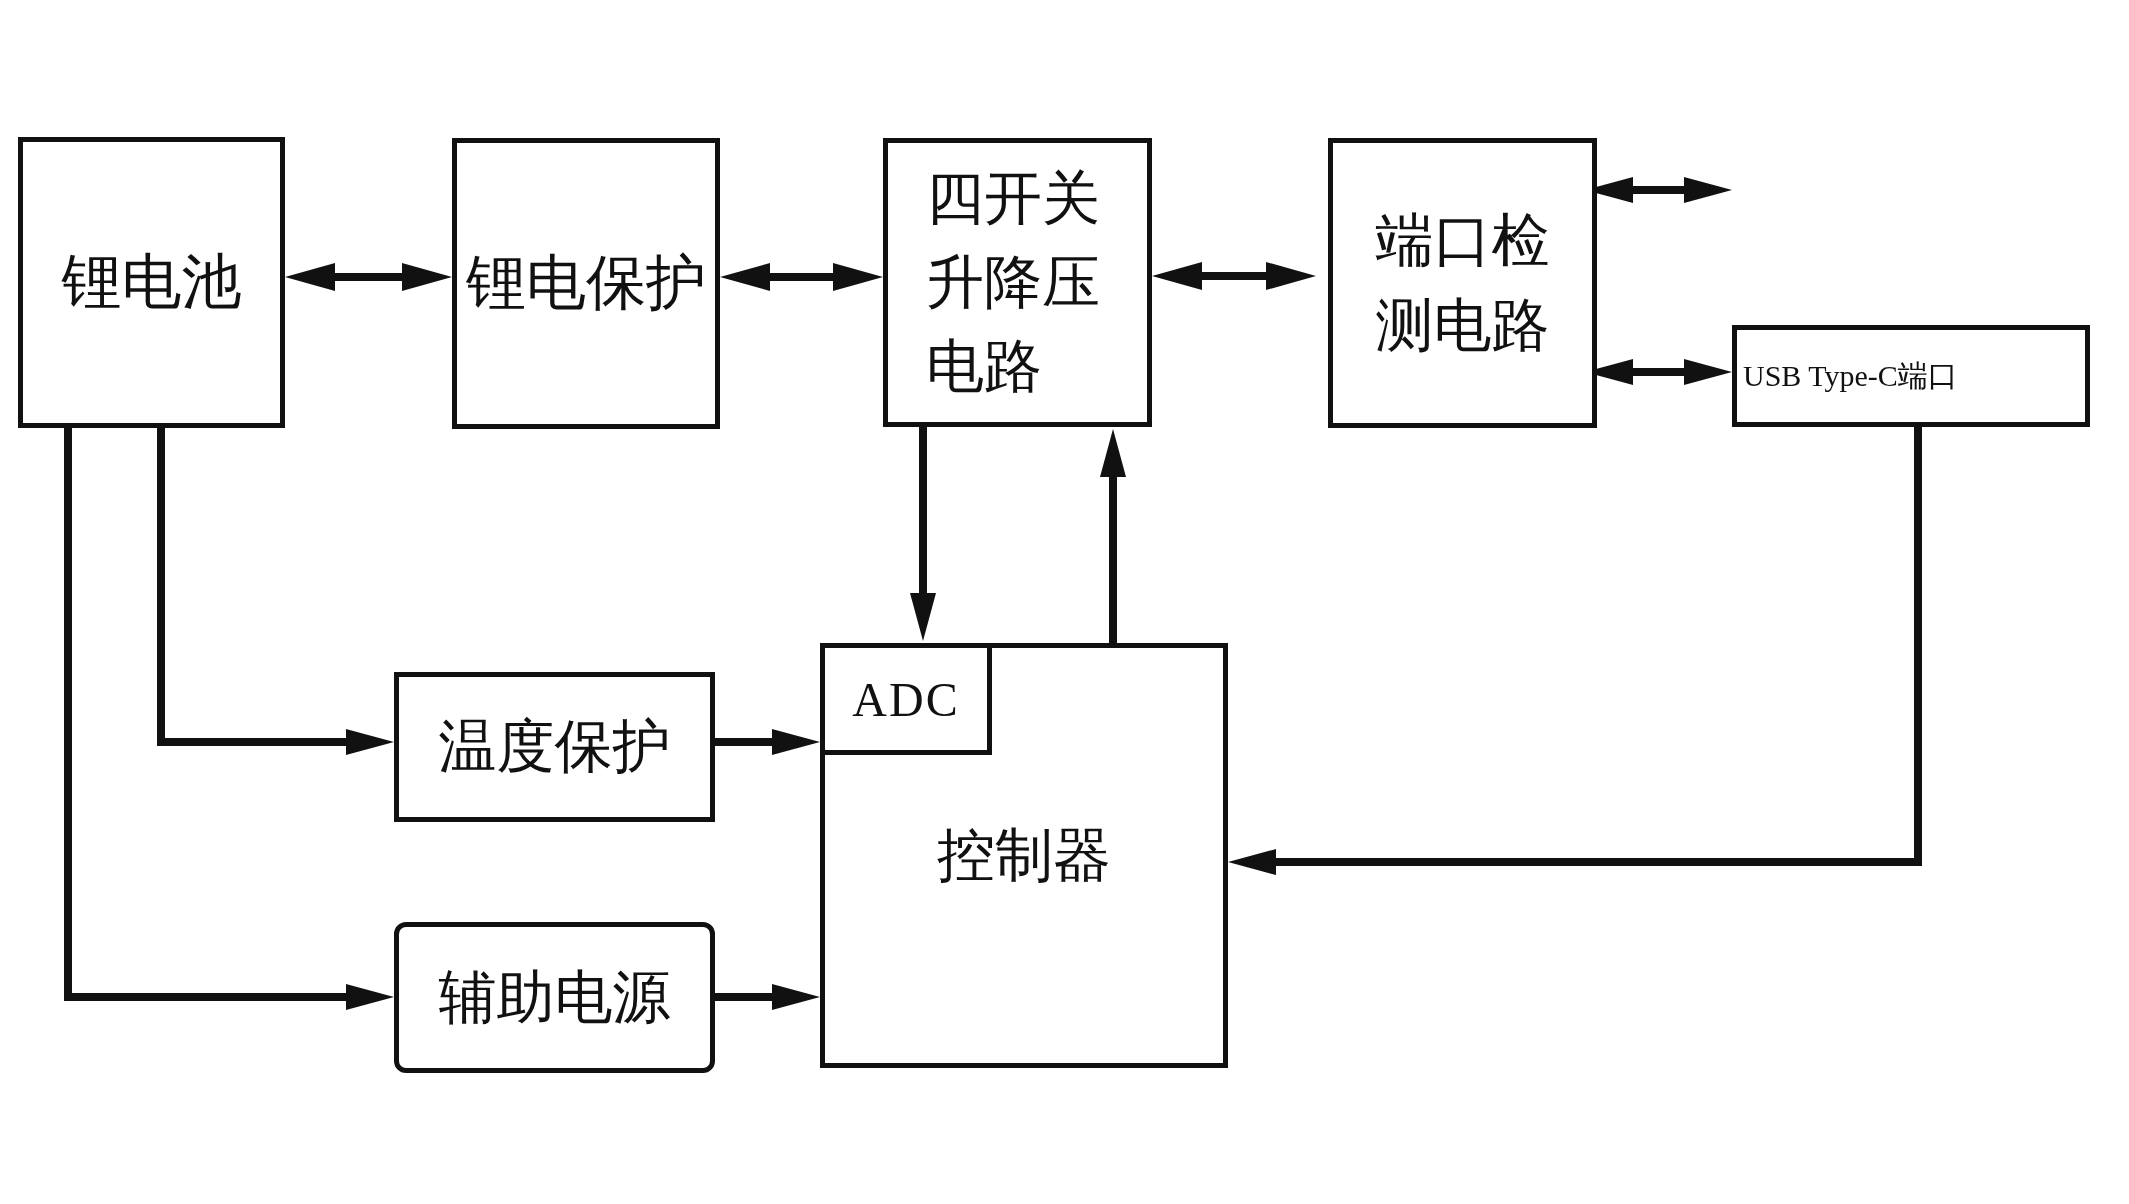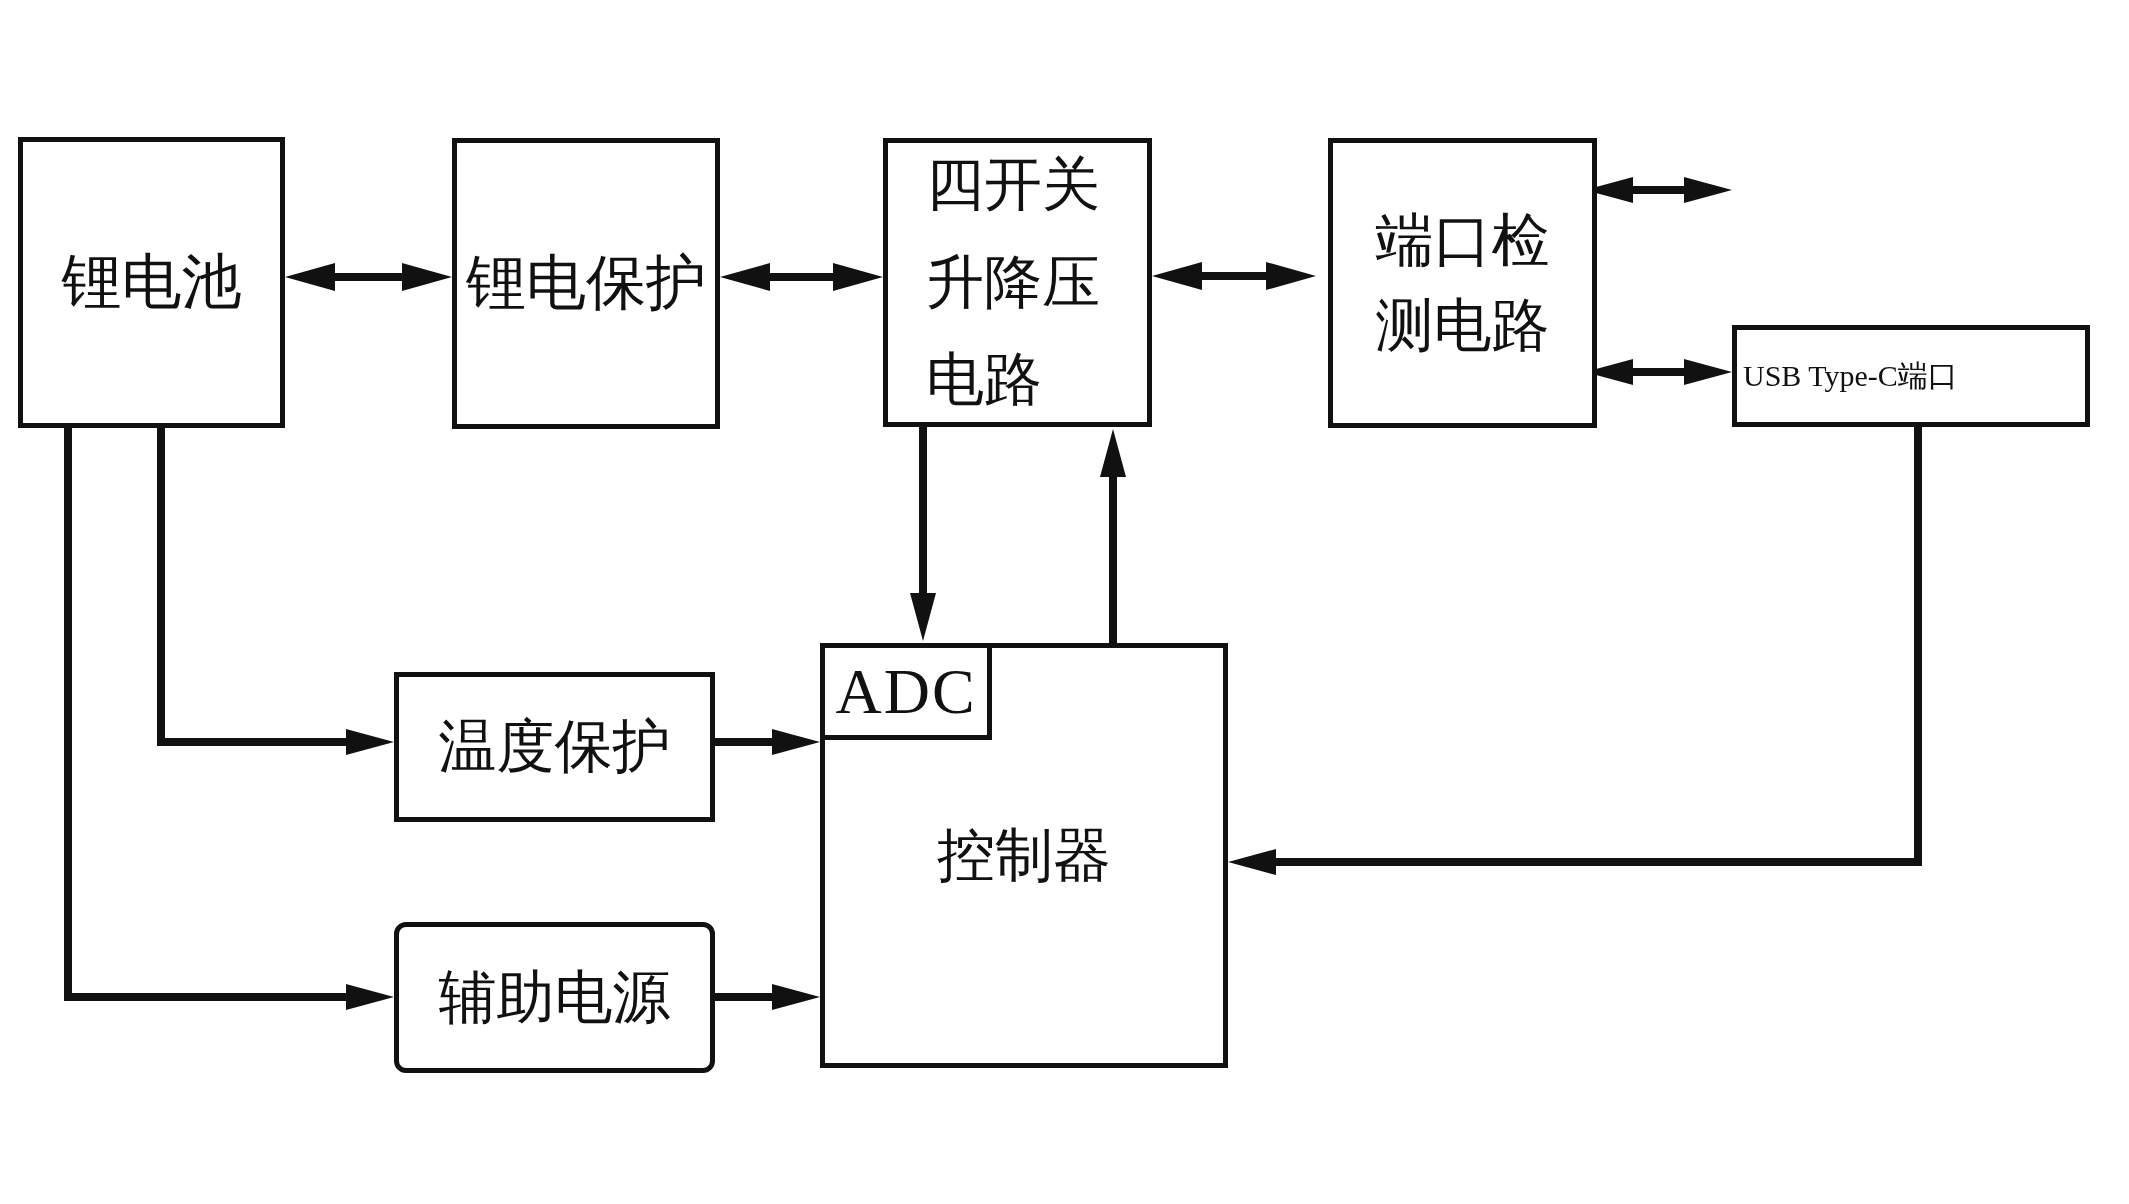--- a/index.html
+++ b/index.html
@@ -25,31 +25,31 @@
     color: #111111;
     display: flex;
     align-items: center;
     justify-content: center;
     font-family: "Liberation Serif", "DejaVu Serif", serif;
     white-space: nowrap;
   }
   #battery            { left: 18px;   top: 137px; width: 267px; height: 291px; font-size: 60px; }
   #batteryProtection  { left: 452px;  top: 138px; width: 268px; height: 291px; font-size: 60px; }
   #buckBoost          { left: 883px;  top: 138px; width: 269px; height: 289px; font-size: 58px;
-                        flex-direction: column; align-items: flex-start; padding-left: 38px; line-height: 84px; justify-content: space-between; }
+                        flex-direction: column; align-items: flex-start; padding-left: 38px; line-height: 84px; }
   #portDetect         { left: 1316px; top: 138px; width: 269px; height: 290px; font-size: 58px;
                         flex-direction: column; line-height: 85px; margin-left: 12px; }
   #usbA               { left: 1732px; top: 143px; width: 356px; height: 101px; font-size: 43px;
                         justify-content: flex-start; padding-left: 6px; }
   #usbC               { left: 1732px; top: 325px; width: 358px; height: 102px; font-size: 30px;
                         justify-content: flex-start; padding-left: 6px; }
   #tempProtection     { left: 394px;  top: 672px; width: 321px; height: 150px; font-size: 58px; }
   #auxPower           { left: 394px;  top: 922px; width: 321px; height: 151px; font-size: 58px; border-radius: 12px; }
   #controller         { left: 820px;  top: 643px; width: 408px; height: 425px; font-size: 58px; }
-  #adc                { left: 820px;  top: 643px; width: 172px; height: 97px;  font-size: 64px; letter-spacing: 2px; }
+  #adc                { left: 820px;  top: 643px; width: 172px; height: 112px;  font-size: 48px; letter-spacing: 2px; }
   #dpwm               { left: 1059px; top: 643px; width: 169px; height: 97px;  font-size: 48px; letter-spacing: 1px; }
 </style>
 </head>
 <body>
 
 <div class="canvas">
 
   <svg class="wires" width="2129" height="1204" viewBox="0 0 2129 1204">
 
     <g>

